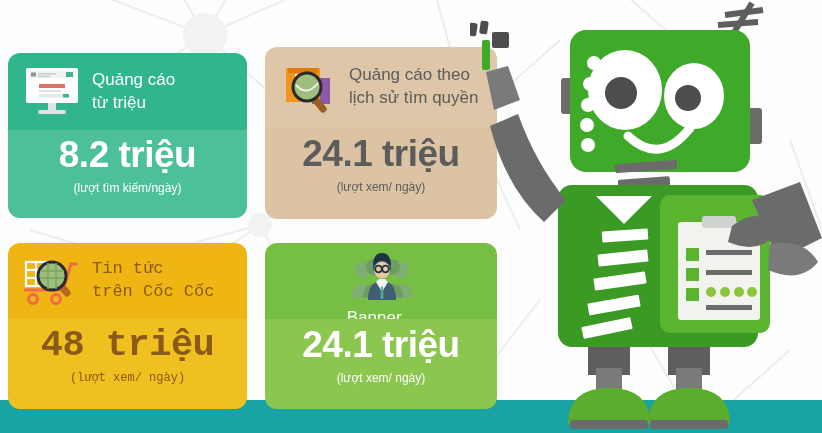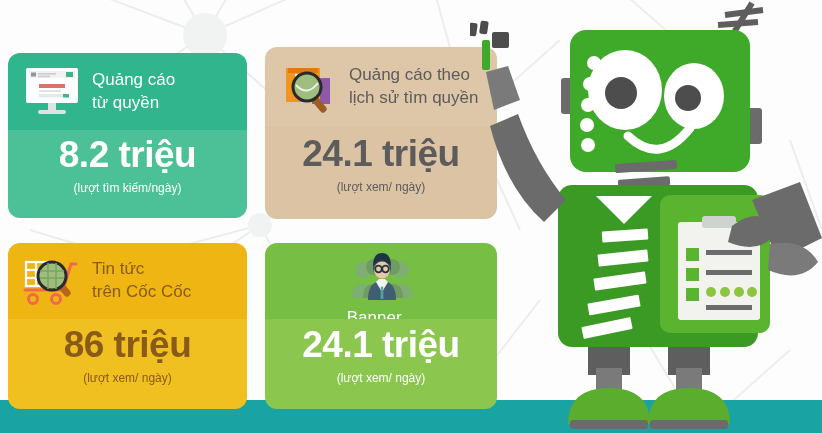--- a/index.html
+++ b/index.html
@@ -104,21 +104,21 @@
     left: 265px; top: 47px; width: 232px; height: 172px;
   }
   #card-search-history-ads .card-head { background: #dec6a8; height: 80px; }
   #card-search-history-ads .card-body { background: #dcc3a4; }
   #card-search-history-ads .card-title,
   #card-search-history-ads .card-value,
   #card-search-history-ads .card-unit { color: #5c5c5c; }
 
   
   #card-coccoc-news {
-    left: 8px; top: 243px; width: 239px; height: 166px;
+    left: 8px; top: 243px; width: 239px; height: 166px; font-family: Liberation Mono, monospace;
   }
   #card-coccoc-news .card-head { background: #efb512; height: 76px; }
   #card-coccoc-news .card-body { background: #f0c020; }
   #card-coccoc-news .card-title,
   #card-coccoc-news .card-value,
   #card-coccoc-news .card-unit { color: #8a5a18; }
 
   
   #card-exclusive-banner {
     left: 265px; top: 243px; width: 232px; height: 166px;
@@ -202,21 +202,21 @@
           <rect x="45" y="7" width="7" height="5" fill="#3fb58c"></rect>
           <rect x="18" y="19" width="26" height="4" fill="#d9736a"></rect>
           <rect x="18" y="25" width="22" height="2" fill="#dfe3e4"></rect>
           <rect x="18" y="29" width="28" height="3.5" fill="#e4e8e9"></rect>
           <rect x="42" y="29" width="6" height="3.5" fill="#3fb58c"></rect>
           <rect x="27" y="38" width="8" height="7" fill="#dfe3e4"></rect>
           <rect x="17" y="45" width="28" height="4" rx="2" fill="#dfe3e4"></rect>
         </svg>
       </div>
       <div class="card-title">Quảng cáo
-từ quyền</div>
+từ triệu</div>
     </div>
     <div class="card-body">
       <div class="card-value">8.2 triệu</div>
       <div class="card-unit">(lượt tìm kiếm/ngày)</div>
     </div>
   </div>
 
   <div class="card" id="card-search-history-ads">
     <div class="card-head">
       <div class="card-icon">
@@ -263,21 +263,21 @@
             <line x1="20" y1="26" x2="44" y2="26"></line>
             <line x1="28" y1="11" x2="28" y2="37"></line>
             <line x1="36" y1="11" x2="36" y2="37"></line>
           </g>
         </svg>
       </div>
       <div class="card-title">Tin tức
 trên Cốc Cốc</div>
     </div>
     <div class="card-body">
-      <div class="card-value">86 triệu</div>
+      <div class="card-value">48 triệu</div>
       <div class="card-unit">(lượt xem/ ngày)</div>
     </div>
   </div>
 
   <div class="card" id="card-exclusive-banner">
     <div class="card-head">
       <div class="card-icon">
         <svg width="64" height="54" viewBox="0 0 64 54">
           <g fill="#7fae72">
             <circle cx="13" cy="22" r="8"></circle>

